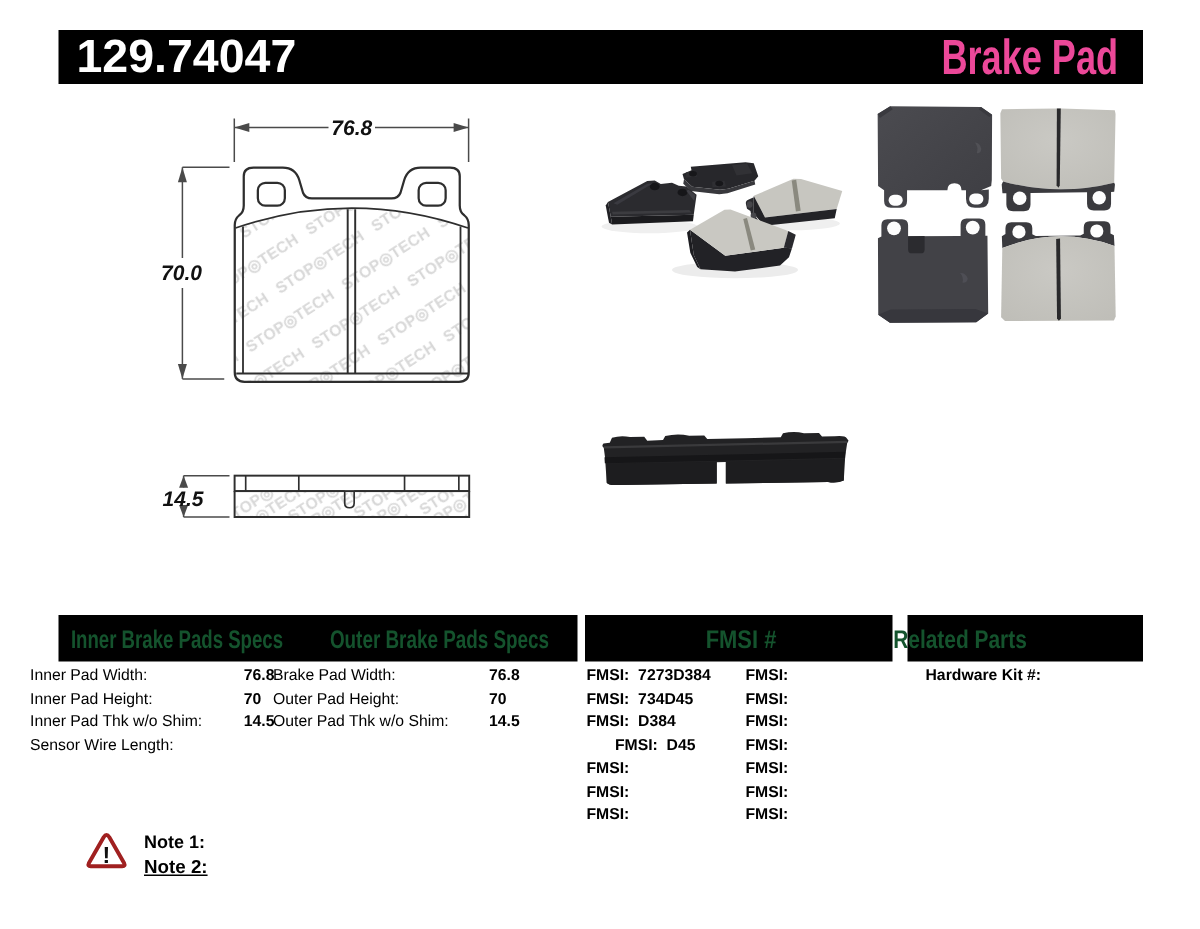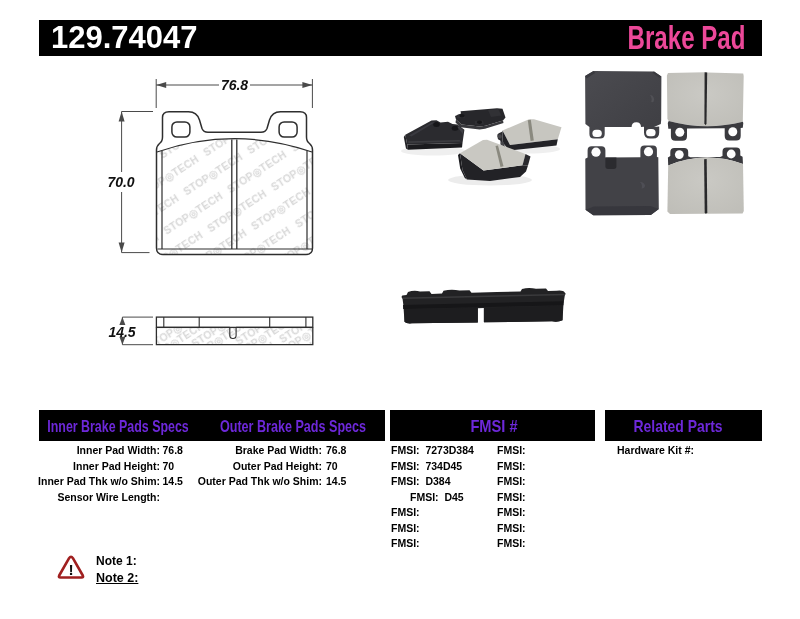--- a/index.html
+++ b/index.html
@@ -1,35 +1,35 @@
 <!DOCTYPE html>
 <html><head><meta charset="utf-8"><style>
 html,body{margin:0;padding:0;background:#fff;}
 body{width:800px;height:619px;position:relative;font-family:"Liberation Sans",sans-serif;overflow:hidden;}
 .abs{position:absolute;}
 .bar{position:absolute;background:#000;color:#fff;font-weight:bold;}
-.hc{position:absolute;top:410px;height:31px;line-height:33.5px;color:#6d28d9;font-weight:bold;font-size:17px;}
+.hc{position:absolute;top:410px;height:31px;line-height:33.5px;color:#14532d;font-weight:bold;font-size:17px;}
 .hc span{display:inline-block;white-space:nowrap;}
 .nw{display:inline-block;transform:scaleX(0.73);white-space:nowrap;}
 .row{position:absolute;font-weight:bold;font-size:10.5px;color:#000;white-space:nowrap;}
-.rlab{position:absolute;font-weight:bold;font-size:10.5px;color:#000;text-align:right;white-space:nowrap;}
+.rlab{position:absolute;font-weight:normal;font-size:10.5px;color:#000;white-space:nowrap;}
 </style></head>
 <body>
 
 <div class="bar" style="left:39px;top:20px;width:723px;height:36px;"></div>
 <div class="abs" style="left:51px;top:20px;height:36px;line-height:36px;color:#fff;font-weight:bold;font-size:31px;">129.74047</div>
 <div class="abs" style="right:55px;top:20px;height:36px;line-height:35px;color:#ec4899;font-weight:bold;font-size:33px;"><span class="nw" style="transform-origin:100% 50%;">Brake Pad</span></div>
 
 <div class="bar" style="left:39px;top:410px;width:346px;height:31px;"></div>
 <div class="bar" style="left:390px;top:410px;width:205px;height:31px;"></div>
 <div class="bar" style="left:605px;top:410px;width:157px;height:31px;"></div>
 <div class="hc" style="left:118px;"><span style="transform:translateX(-50%) scaleX(.73);">Inner Brake Pads Specs</span></div>
 <div class="hc" style="left:293px;"><span style="transform:translateX(-50%) scaleX(.74);">Outer Brake Pads Specs</span></div>
 <div class="hc" style="left:493.6px;"><span style="transform:translateX(-50%) scaleX(.86);">FMSI #</span></div>
-<div class="hc" style="left:678px;"><span style="transform:translateX(-50%) scaleX(.82);">Related Parts</span></div>
+<div class="hc" style="left:640px;"><span style="transform:translateX(-50%) scaleX(.82);">Related Parts</span></div>
 
 <div class="rlab" style="left:20px;top:444px;width:140px;">Inner Pad Width:</div>
 <div class="row" style="left:162.5px;top:444px;">76.8</div>
 <div class="rlab" style="left:20px;top:459.5px;width:140px;">Inner Pad Height:</div>
 <div class="row" style="left:162.5px;top:459.5px;">70</div>
 <div class="rlab" style="left:20px;top:475px;width:140px;">Inner Pad Thk w/o Shim:</div>
 <div class="row" style="left:162.5px;top:475px;">14.5</div>
 <div class="rlab" style="left:20px;top:490.5px;width:140px;">Sensor Wire Length:</div>
 
 <div class="rlab" style="left:182px;top:444px;width:140px;">Brake Pad Width:</div>

